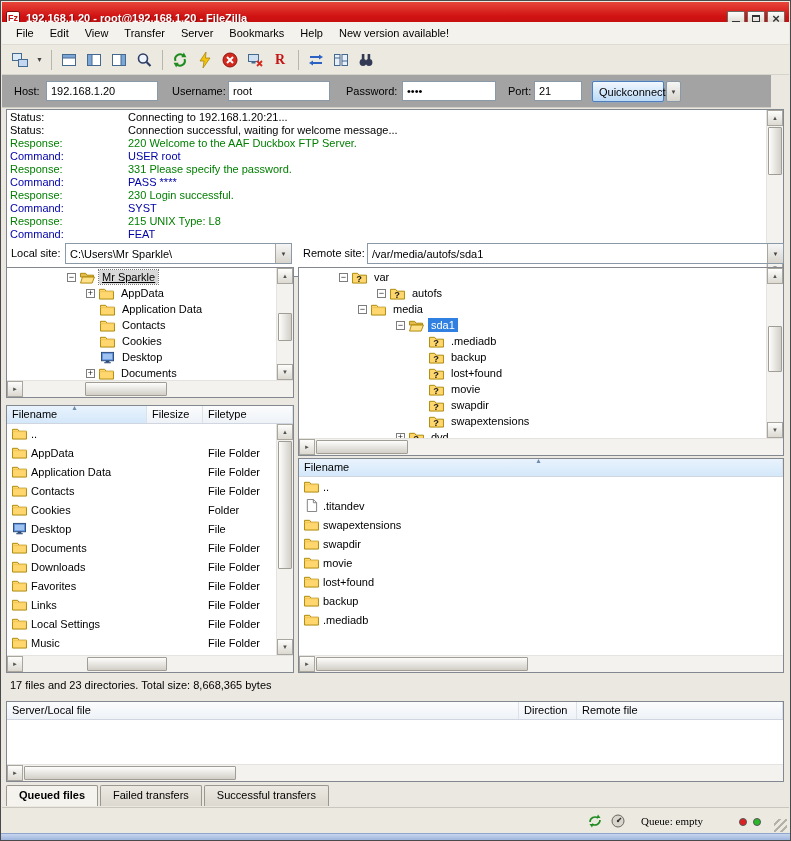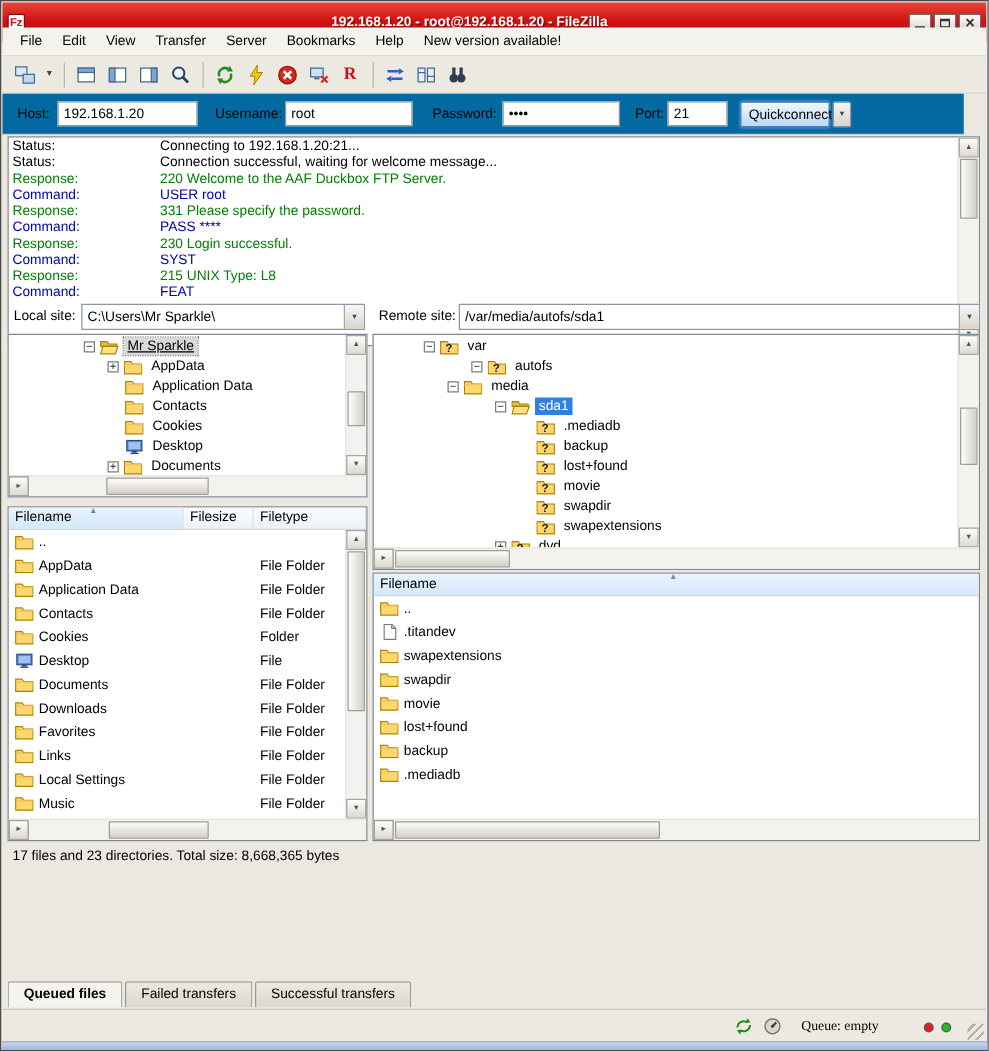--- a/index.html
+++ b/index.html
@@ -7,21 +7,21 @@
   .window{
     position:relative;width:791px;height:841px;margin:0 auto;
     background:#ebe8e1;border:1px solid #4a4a4a;
     font-family:"Liberation Sans","DejaVu Sans",sans-serif;font-size:11px;color:#000;
     overflow:hidden;
   }
 
   
   .titlebar{position:absolute;top:1px;left:1px;right:1px;height:32px;
     background:linear-gradient(180deg,#e8463a 0%,#d01212 45%,#b30c0c 100%);
-    display:flex;align-items:center;padding:0 4px;text-align:center;}
+    display:flex;align-items:center;padding:0 4px;}
   .app-icon{width:14px;height:14px;background:#fff;border:1px solid #7e0d0d;border-radius:2px;
     color:#c01010;font-weight:bold;font-size:9px;display:flex;align-items:center;justify-content:center;}
   .app-icon::before{content:"Fz";}
   .title-text{color:#fff;font-weight:bold;margin-left:6px;flex:1;white-space:nowrap;overflow:hidden;
     text-shadow:1px 1px 1px rgba(0,0,0,.4);}
   .win-btn{width:18px;height:15px;margin-left:2px;background:linear-gradient(#fdfcfa,#d8d4cb);
     border:1px solid #6d6a64;border-radius:1px;display:flex;align-items:center;justify-content:center;
     color:#333;font-size:10px;line-height:1;}
   .glyph-min{width:8px;height:2px;background:#333;margin-top:7px;}
   .glyph-max{width:8px;height:7px;border:1px solid #333;border-top-width:2px;}
@@ -37,21 +37,21 @@
     border-bottom:1px solid #d6d3cb;display:flex;align-items:center;padding-left:6px;}
   .tb-btn{width:24px;height:24px;border:1px solid transparent;border-radius:2px;
     display:flex;align-items:center;justify-content:center;margin-right:1px;}
   .tb-btn svg{width:18px;height:18px;}
   .tb-drop{width:13px;height:24px;display:flex;align-items:center;justify-content:center;font-size:7px;color:#444;}
   .tb-drop::before{content:"▼";}
   .tb-sep{width:1px;height:20px;background:#b9b6ae;margin:0 5px;}
   .tb-r{color:#c41414;font-weight:bold;font-size:14px;font-family:"Liberation Serif","DejaVu Serif",serif;}
 
   
-  .qcbar{position:absolute;top:74px;left:1px;right:19px;height:33px;background:#0369a1;
+  .qcbar{position:absolute;top:74px;left:1px;right:19px;height:33px;background:#a3a3a3;
     border-bottom:1px solid #cfccc4;}
   .qc-label{position:absolute;top:10px;}
   .qc-input{position:absolute;top:6px;height:20px;border:1px solid #8a99a8;background:#fff;
     font-family:inherit;font-size:11px;padding:0 4px;}
   .qc-btn{position:absolute;top:6px;height:21px;border:1px solid #4d7fbe;border-radius:2px;
     background:linear-gradient(#f2f8fe,#d8eafc 45%,#bcd9f5);font-family:inherit;font-size:11px;
     box-shadow:0 0 2px #7fb2e8;}
   .qc-drop{position:absolute;top:6px;height:21px;width:15px;border:1px solid #8a99a8;border-radius:2px;
     background:linear-gradient(#f6f6f6,#d8d5cd);font-size:6px;color:#444;
     display:flex;align-items:center;justify-content:center;}
@@ -725,20 +725,33 @@
     </div>
     <div class="sbh">
       <span class="sb-btn sb-lf"></span>
       <span class="sb-thumb" style="left:17px;width:212px"></span>
       <span class="sb-btn sb-rt"></span>
     </div>
   </div>
 
   <span class="panel-status" style="left:9px">17 files and 23 directories. Total size: 8,668,365 bytes</span>
 
+  <div class="queue">
+    <div class="lh">
+      <span class="col" style="width:512px">Server/Local file</span>
+      <span class="col" style="width:58px">Direction</span>
+      <span class="col" style="flex:1">Remote file</span>
+    </div>
+    <div class="list-rows"></div>
+    <div class="sbh">
+      <span class="sb-btn sb-lf"></span>
+      <span class="sb-thumb" style="left:17px;width:212px"></span>
+      <span class="sb-btn sb-rt"></span>
+    </div>
+  </div>
 
   <div class="tabs">
     <span class="tab active">Queued files</span>
     <span class="tab">Failed transfers</span>
     <span class="tab">Successful transfers</span>
   </div>
 
   <div class="statusbar">
     <svg class="sb-icon" style="right:186px" viewBox="0 0 16 16">
         <path d="M3 9a5 5 0 0 1 8-4" fill="none" stroke="#1e8c1e" stroke-width="1.6"></path>

